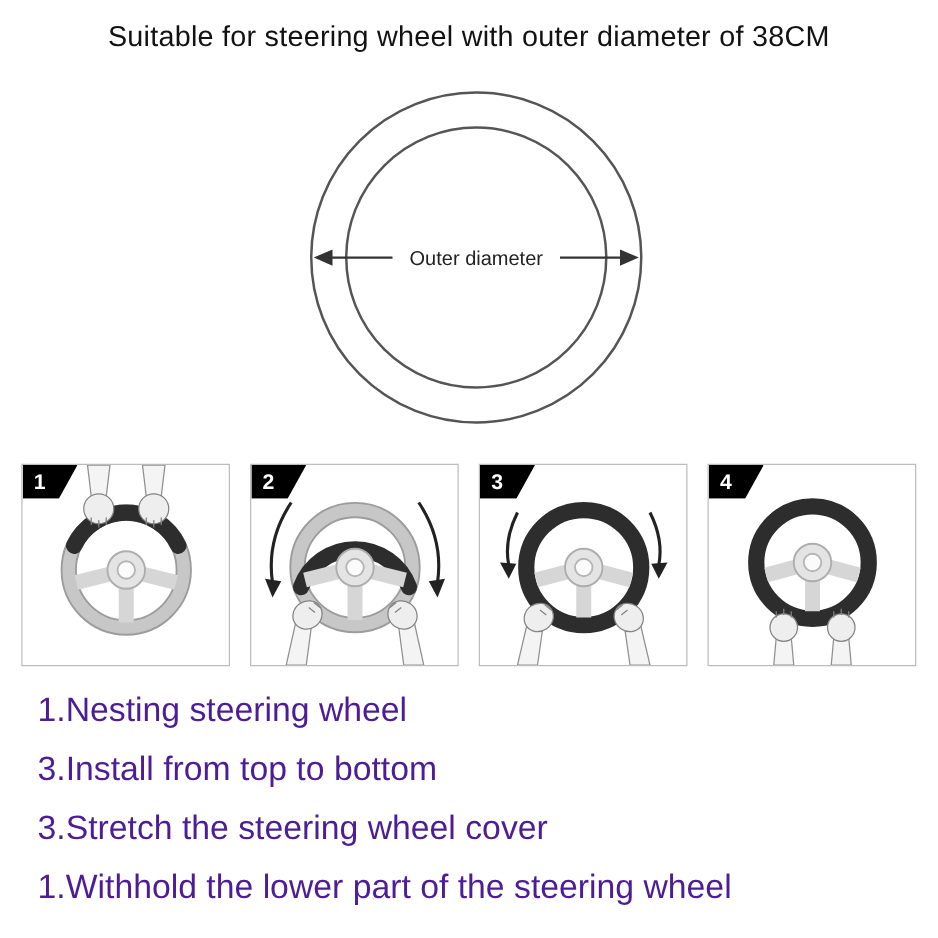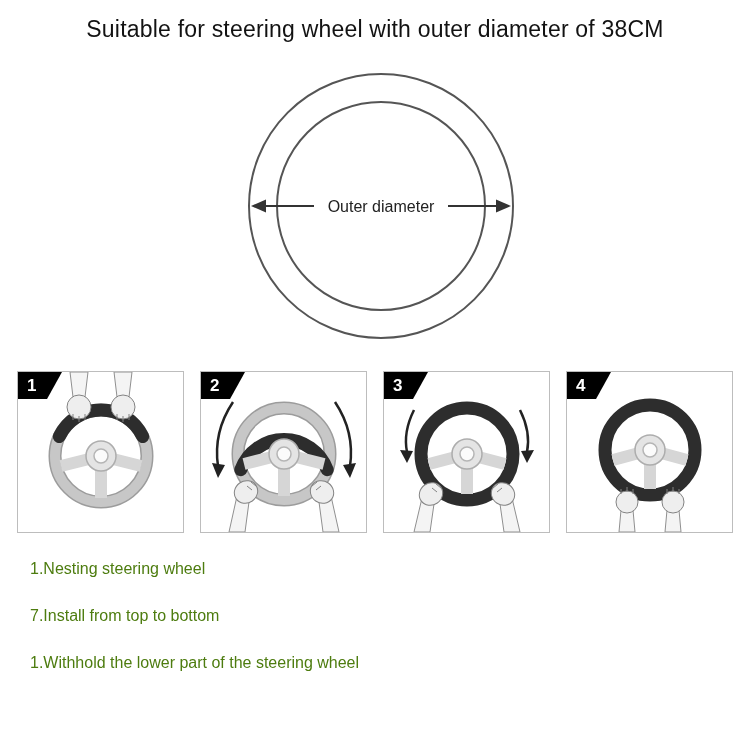--- a/index.html
+++ b/index.html
@@ -54,23 +54,23 @@
     padding-left: 9px;
     box-sizing: border-box;
     font-size: 17px;
     font-weight: 700;
   }
 
   .instructions {
     padding: 12px 0 0 30px;
   }
   .instruction-line {
-    font-size: 16px;
+    font-size: 27px;
     line-height: 47px;
-    color: #4d7c0f;
+    color: #4c1d95;
     white-space: nowrap;
   }
 </style>
 </head>
 <body>
 
 <div class="page">
 
   <div class="title">Suitable for steering wheel with outer diameter of 38CM</div>
 
@@ -221,17 +221,18 @@
           <line x1="106" y1="120" x2="106" y2="115" stroke="#838383"></line>
           <line x1="112" y1="122" x2="112" y2="117" stroke="#838383"></line>
         </g>
       </svg>
     </div>
 
   </div>
 
   <div class="instructions">
     <div class="instruction-line">1.Nesting steering wheel</div>
-    <div class="instruction-line">7.Install from top to bottom</div>
+    <div class="instruction-line">3.Install from top to bottom</div>
+    <div class="instruction-line">3.Stretch the steering wheel cover</div>
     <div class="instruction-line">1.Withhold the lower part of the steering wheel</div>
   </div>
 
 </div>
 
 </body></html>

